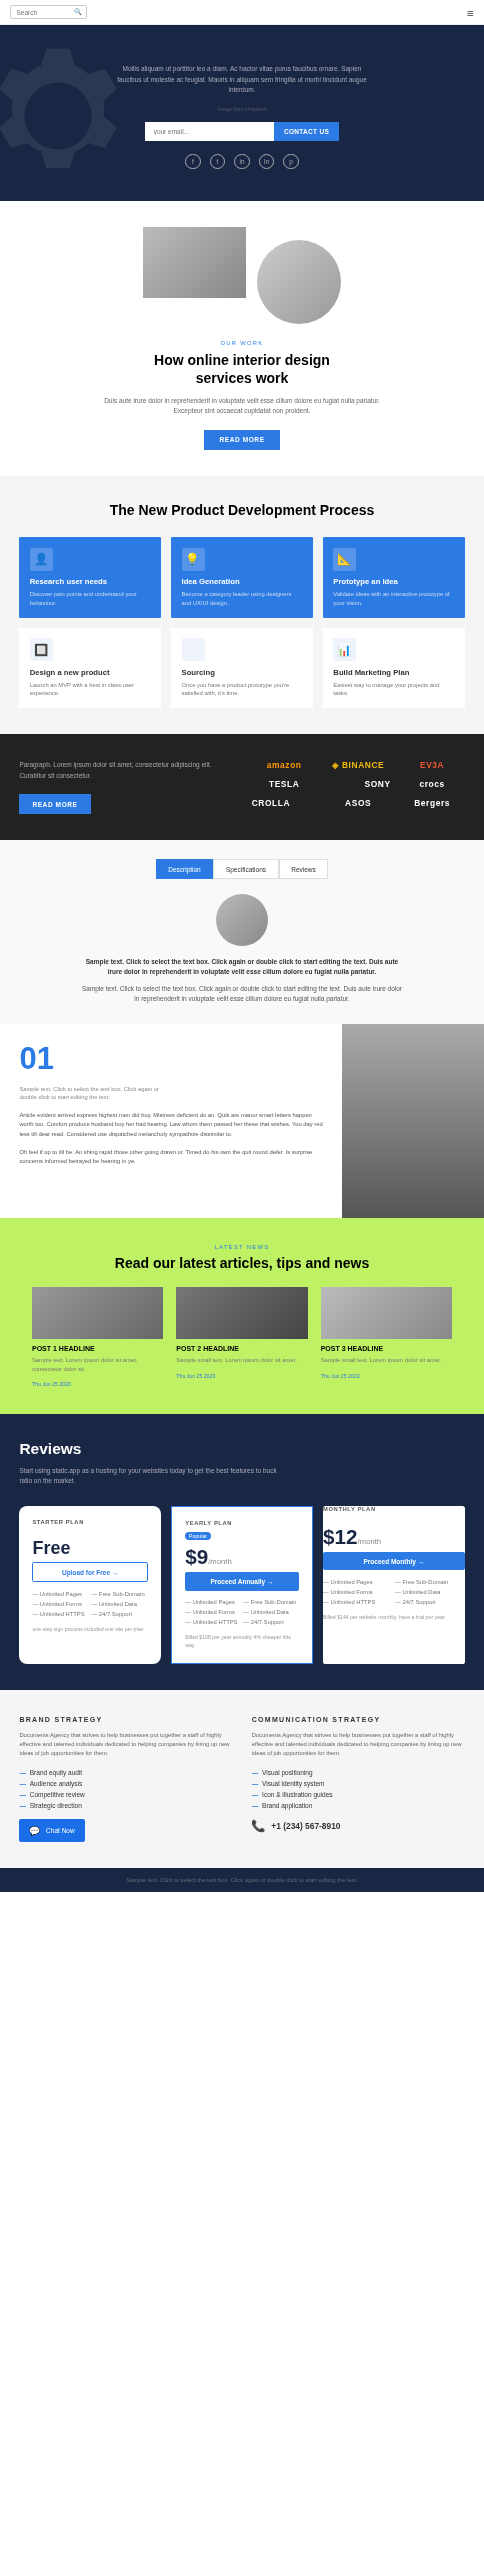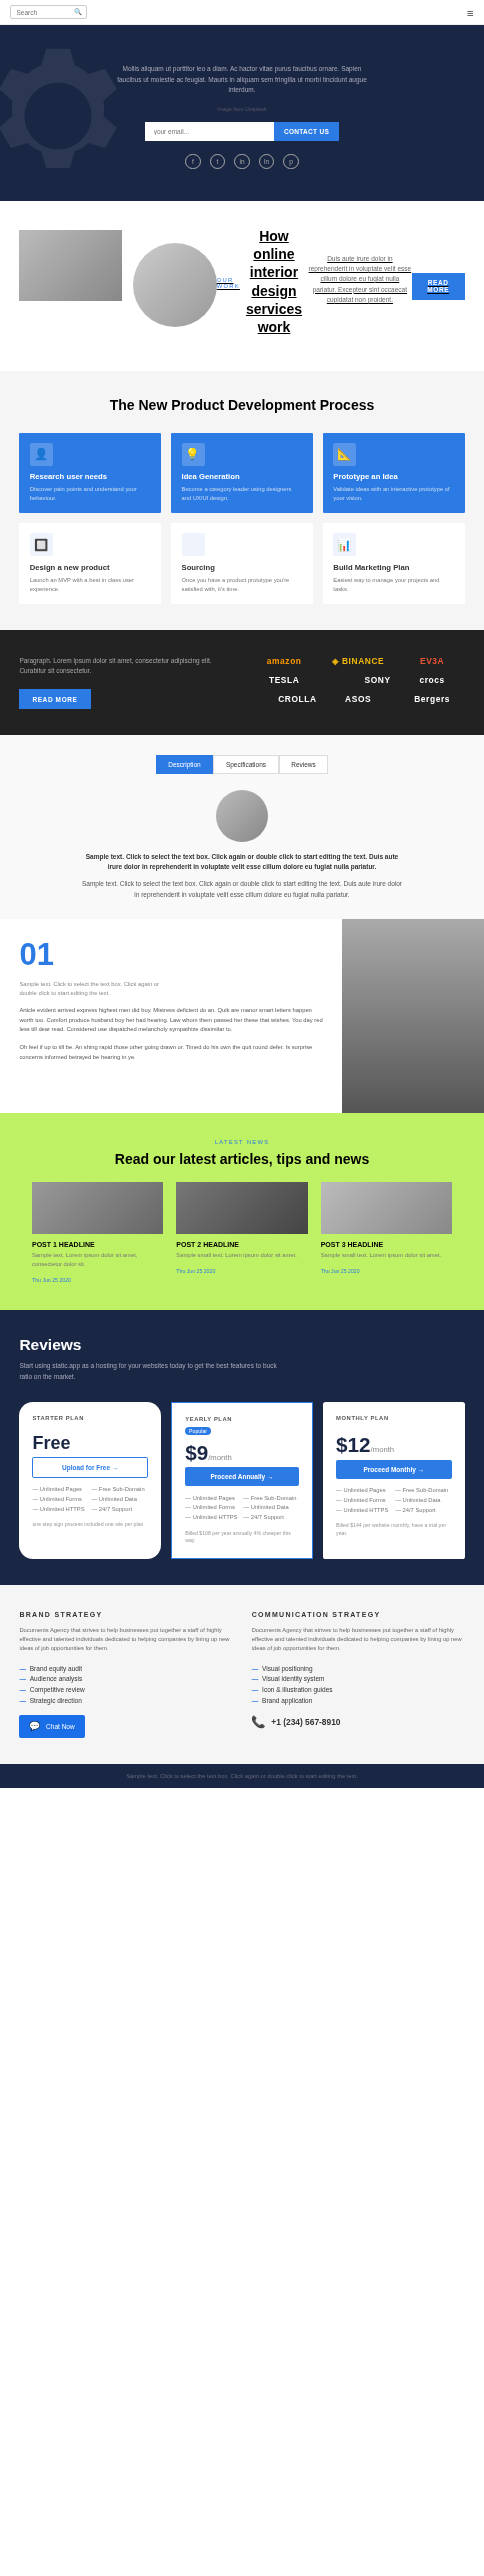--- a/index.html
+++ b/index.html
@@ -28,21 +28,21 @@
   </div>
   <div style="display:flex;justify-content:center;gap:9px;position:relative;z-index:1;">
     <span style="color:#aaa;font-size:9px;cursor:pointer;border:0.6px solid #aaa;border-radius:50%;width:15.5px;height:15.5px;display:flex;align-items:center;justify-content:center;font-size:6.5px;">f</span>
     <span style="color:#aaa;font-size:9px;cursor:pointer;border:0.6px solid #aaa;border-radius:50%;width:15.5px;height:15.5px;display:flex;align-items:center;justify-content:center;font-size:6.5px;">t</span>
     <span style="color:#aaa;font-size:9px;cursor:pointer;border:0.6px solid #aaa;border-radius:50%;width:15.5px;height:15.5px;display:flex;align-items:center;justify-content:center;font-size:6.5px;">in</span>
     <span style="color:#aaa;font-size:9px;cursor:pointer;border:0.6px solid #aaa;border-radius:50%;width:15.5px;height:15.5px;display:flex;align-items:center;justify-content:center;font-size:6.5px;">ln</span>
     <span style="color:#aaa;font-size:9px;cursor:pointer;border:0.6px solid #aaa;border-radius:50%;width:15.5px;height:15.5px;display:flex;align-items:center;justify-content:center;font-size:6.5px;">p</span>
   </div>
 </section>
 
-<section style="background:#fff;padding:26px 19.4px;display:flex;flex-direction:row;align-items:center;text-decoration:underline;">
+<section style="background:#fff;padding:26px 19.4px;display:flex;flex-direction:column;align-items:center;">
   <div style="display:flex;gap:10.3px;margin-bottom:15.5px;align-items:flex-start;">
     <div style="width:103px;height:71px;background:linear-gradient(135deg,#bbb 0%,#888 100%);"></div>
     <div style="width:84px;height:84px;background:linear-gradient(135deg,#ccc 0%,#999 100%);margin-top:13px;border-radius:50%;"></div>
   </div>
   <p style="font-size:5.8px;color:#2c7be5;letter-spacing:1.3px;text-transform:uppercase;margin-bottom:5.2px;">OUR WORK</p>
   <h2 style="font-size:14px;text-align:center;margin-bottom:9px;line-height:1.3;max-width:220px;">How online interior design services work</h2>
   <p style="font-size:6.5px;color:#666;text-align:center;max-width:297px;line-height:1.6;margin-bottom:13px;">Duis aute irure dolor in reprehenderit in voluptate velit esse cillum dolore eu fugiat nulla pariatur. Excepteur sint occaecat cupidatat non proident.</p>
   <button style="background:#2c7be5;color:#fff;border:none;padding:6.5px 15.5px;font-size:6.5px;cursor:pointer;font-weight:bold;letter-spacing:0.6px;text-transform:uppercase;">READ MORE</button>
 </section>
 
@@ -87,21 +87,21 @@
     <p style="font-size:6.5px;color:#aaa;line-height:1.6;margin-bottom:13px;">Paragraph. Lorem ipsum dolor sit amet, consectetur adipiscing elit. Curabitur sit consectetur.</p>
     <button style="background:#2c7be5;color:#fff;border:none;padding:6.5px 13px;font-size:6.5px;cursor:pointer;font-weight:bold;letter-spacing:0.6px;">READ MORE</button>
   </div>
   <div style="flex:1;display:grid;grid-template-columns:repeat(3,1fr);gap:9px;align-items:center;" id="payments-logos">
   <div style="color: rgb(255, 153, 0); font-size: 8.4px; font-weight: bold; text-align: center; letter-spacing: 0.6px;">amazon</div>
       <div style="color: rgb(240, 185, 11); font-size: 8.4px; font-weight: bold; text-align: center; letter-spacing: 0.6px;">◈ BINANCE</div>
       <div style="color: rgb(238, 85, 51); font-size: 8.4px; font-weight: bold; text-align: center; letter-spacing: 0.6px;">EV3A</div>
       <div style="color: rgb(255, 255, 255); font-size: 8.4px; font-weight: bold; text-align: center; letter-spacing: 0.6px;">TESLA</div>
       <div style="color: rgb(255, 255, 255); font-size: 8.4px; font-weight: bold; text-align: right; letter-spacing: 0.6px;">SONY</div>
       <div style="color: rgb(255, 255, 255); font-size: 8.4px; font-weight: bold; text-align: center; letter-spacing: 0.6px;">crocs</div>
-      <div style="color: rgb(255, 255, 255); font-size: 8.4px; font-weight: bold; text-align: right; letter-spacing: 0.6px;">CROLLA</div>
+      <div style="color: rgb(255, 255, 255); font-size: 8.4px; font-weight: bold; text-align: left; letter-spacing: 0.6px;">CROLLA</div>
       <div style="color: rgb(255, 255, 255); font-size: 8.4px; font-weight: bold; text-align: center; letter-spacing: 0.6px;">ASOS</div>
       <div style="color: rgb(255, 255, 255); font-size: 8.4px; font-weight: bold; text-align: center; letter-spacing: 0.6px;">Bergers</div>
     </div>
 </section>
 
 <section style="background:#f9f9f9;padding:19.4px;">
   <div style="display:flex;justify-content:center;margin-bottom:15.5px;" id="tabs-bar">
   <div style="padding: 5.2px 11.6px; font-size: 6.5px; cursor: pointer; border: 0.6px solid rgb(44, 123, 229); background: rgb(44, 123, 229); color: rgb(255, 255, 255);">Description</div>
       <div style="padding: 5.2px 11.6px; font-size: 6.5px; cursor: pointer; border: 0.6px solid rgb(221, 221, 221); background: rgb(255, 255, 255); color: rgb(51, 51, 51);">Specifications</div>
       <div style="padding: 5.2px 11.6px; font-size: 6.5px; cursor: pointer; border: 0.6px solid rgb(221, 221, 221); background: rgb(255, 255, 255); color: rgb(51, 51, 51);">Reviews</div>
@@ -146,21 +146,21 @@
       <p style="font-size:5.8px;color:#777;line-height:1.5;margin-bottom:3.9px;">Sample small text. Lorem ipsum dolor sit amet.</p>
       <span style="font-size:5.2px;color:#2c7be5;">Thu Jun 25 2020</span>
     </div>
     </div>
 </section>
 
 <section style="background:#1a2744;padding:26px 19.4px;">
   <h2 style="color:#fff;font-size:15.5px;margin-bottom:7.7px;">Reviews</h2>
   <p style="color:#aab;font-size:6.5px;max-width:258px;line-height:1.6;margin-bottom:19.4px;">Start using static.app as a hosting for your websites today to get the best features to buck ratio on the market.</p>
   <div style="display:grid;grid-template-columns:repeat(3,1fr);gap:10.3px;" id="plans-grid">
-  <div style="background: rgb(255, 255, 255); border-radius: 14px; padding: 13px;">
+  <div style="background: rgb(255, 255, 255); border-radius: 8px; padding: 13px;">
       <div style="font-size:5.8px;font-weight:bold;text-transform:uppercase;letter-spacing:0.6px;margin-bottom:2.6px;color:#555;">Starter Plan</div>
       <div style="height:10.3px;"></div>
       <div style="font-size:18px;font-weight:bold;color:#1a2744;margin-bottom:2.6px;">Free<span style="font-size:7.7px;color:#888;font-weight:normal;"></span></div>
       <button style="width:100%;padding:5.8px;font-size:6.5px;cursor:pointer;border-radius:1.9px;font-weight:bold;margin-bottom:7.7px;background:#fff;color:#2c7be5;border:1.3px solid #2c7be5;">Upload for Free →</button>
       <div style="display:grid;grid-template-columns:1fr 1fr;gap:2.6px;font-size:5.8px;color:#777;line-height:1.7;margin-bottom:5.2px;">
         <div>
             <div>— Unlimited Pages</div>
             <div>— Unlimited Forms</div>
             <div>— Unlimited HTTPS</div>
           </div>
@@ -184,21 +184,21 @@
             <div>— Unlimited HTTPS</div>
           </div>
         <div>
             <div>— Free Sub-Domain</div>
             <div>— Unlimited Data</div>
             <div>— 24/7 Support</div>
           </div>
       </div>
       <div style="font-size:5.2px;color:#999;margin-top:6.5px;line-height:1.5;">Billed $108 per year annually 4% cheaper this way.</div>
     </div>
-      <div style="background: rgb(255, 255, 255); border-radius: 2.6px; padding: 13px;">
+      <div style="background: rgb(255, 255, 255); border-radius: 2.6px; ">
       <div style="font-size:5.8px;font-weight:bold;text-transform:uppercase;letter-spacing:0.6px;margin-bottom:2.6px;color:#555;">Monthly Plan</div>
       <div style="height:10.3px;"></div>
       <div style="font-size:20.7px;font-weight:bold;color:#1a2744;margin-bottom:2.6px;">$12<span style="font-size:7.7px;color:#888;font-weight:normal;">/month</span></div>
       <button style="width:100%;padding:5.8px;font-size:6.5px;cursor:pointer;border-radius:1.9px;font-weight:bold;margin-bottom:7.7px;background:#2c7be5;color:#fff;border:none;">Proceed Monthly →</button>
       <div style="display:grid;grid-template-columns:1fr 1fr;gap:2.6px;font-size:5.8px;color:#777;line-height:1.7;margin-bottom:5.2px;">
         <div>
             <div>— Unlimited Pages</div>
             <div>— Unlimited Forms</div>
             <div>— Unlimited HTTPS</div>
           </div>

